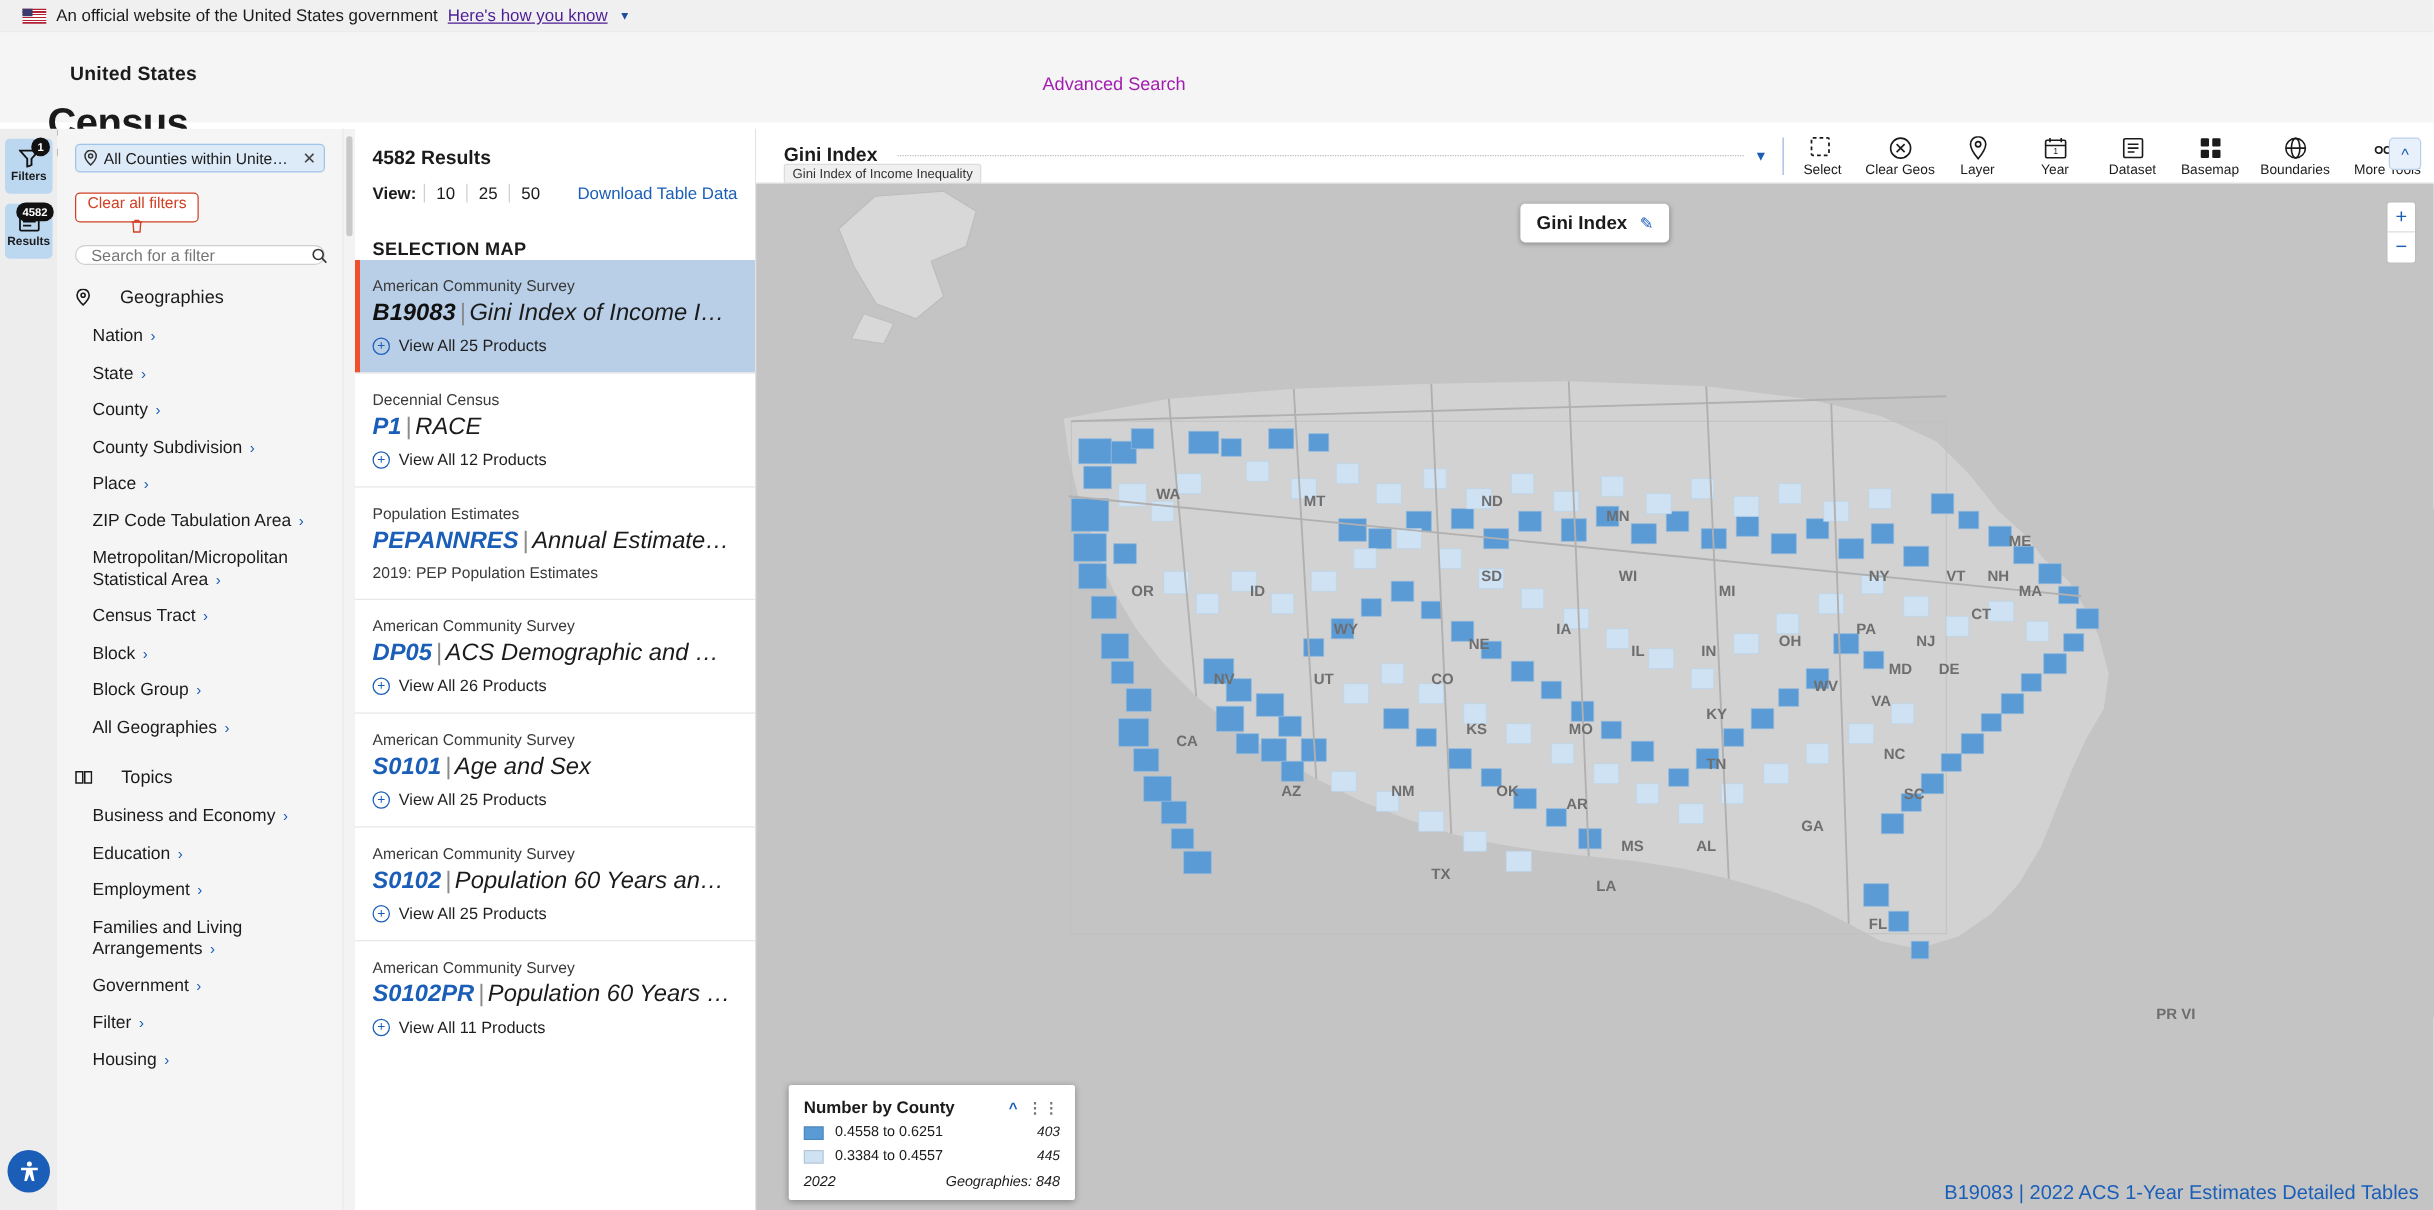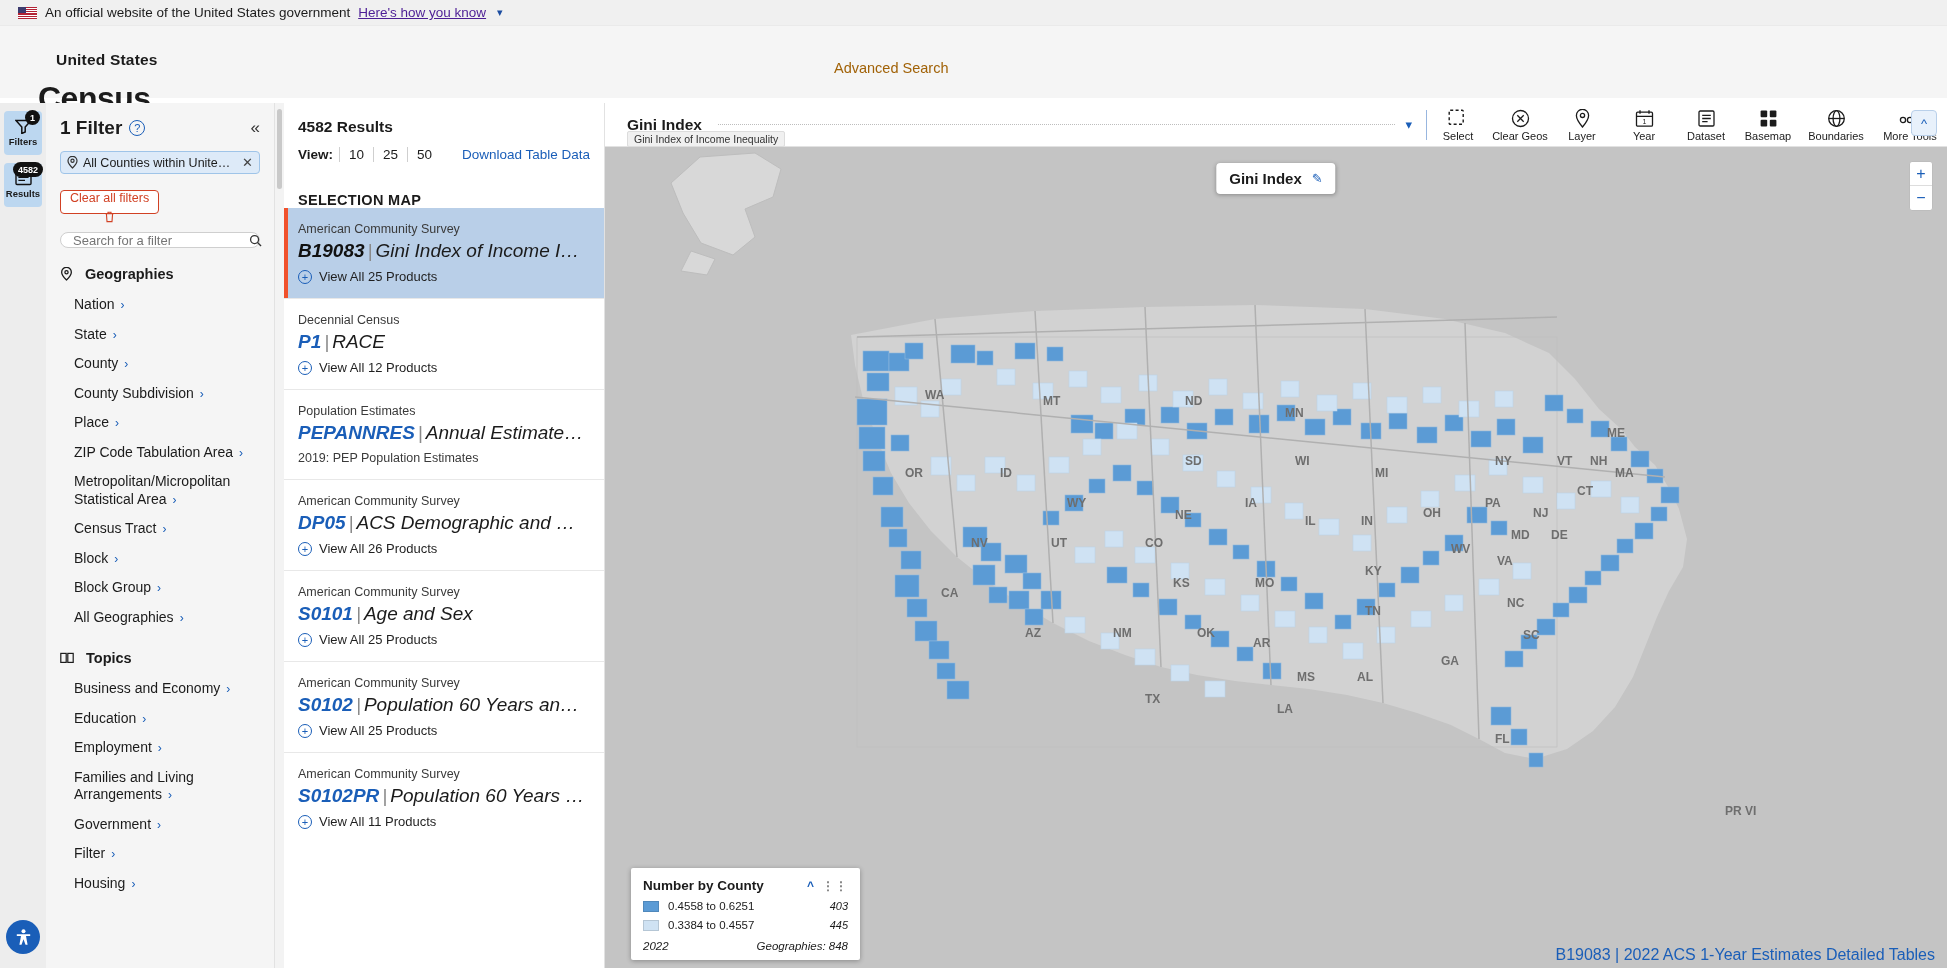--- a/index.html
+++ b/index.html
@@ -37,21 +37,21 @@
   .searchwrap { position:absolute; left:268px; top:22px; width:544px; height:37px;
     background:#fff; border-radius:20px; display:flex; align-items:center;
     box-shadow: 0 1px 3px rgba(0,0,0,.18); }
   .searchwrap input { border:0; outline:0; flex:1; font-size:15.5px; color:#5a5a5a;
     padding-left:22px; background:transparent; font-family:inherit;}
   .slash-key { width:22px; height:22px; background:#e4e4e4; border-radius:3px;
     display:flex; align-items:center; justify-content:center; font-size:13px; color:#444; }
   .mic { width:30px; display:flex; align-items:center; justify-content:center; color:#1a3d6d; }
   .searchbtn { width:31px; height:31px; border-radius:50%; background:#1a5eb8;
     display:flex; align-items:center; justify-content:center; margin:0 4px 0 6px; }
-  .adv-search { position:absolute; left:834px; top:34px; font-size:14.5px; color:#a16207; }
+  .adv-search { position:absolute; left:834px; top:34px; font-size:14.5px; color:#a21caf; }
 
   
   .tabs { position:absolute; left:268px; top:70px; display:flex; gap:0; }
   .tab { padding:8px 26px 10px; font-size:15px; color:#2b2b2b; position:relative; }
   .tab.active { font-weight:700; }
   .tab.active::after { content:""; position:absolute; left:14px; right:14px; bottom:0;
     height:4px; background:#f0512c; border-radius:2px;}
   .util-links { position:absolute; right:40px; top:78px; display:flex; gap:28px; font-size:14.5px;}
 
   
@@ -87,22 +87,22 @@
   .chip .txt { flex:1; overflow:hidden; white-space:nowrap; text-overflow:ellipsis;}
   .chip .x { color:#444; font-size:13px;}
   .clear-all { margin:16px 14px 0; display:inline-flex; align-items:center; gap:6px;
     border:1px solid #d14124; color:#d14124; border-radius:4px; height:24px;
     padding:0 9px; font-size:12.5px; background:#fff;flex-direction:column; }
   .filtersearch { margin:18px 14px 0; height:16px; border:1px solid #cfcfcf;
     border-radius:16px; background:#fff; display:flex; align-items:center;
     padding:0 12px; }
   .filtersearch input { border:0; outline:0; flex:1; font-size:13px; color:#6a6a6a;
     background:transparent; font-family:inherit;}
-  .sec-head { display:flex; align-items:center; gap:12px; margin:18px 0 8px 14px;
-    font-size:14.5px; font-weight:700; }
+  .sec-head { display:flex; align-items:center; gap:23px; margin:18px 0 8px 14px;
+    font-size:14.5px; font-weight:400; }
   .f-item { padding:6px 14px 6px 28px; font-size:14px; color:#1b1b1b; line-height:1.25;}
   .f-item .arr { color:#1a5eb8; font-size:12px; margin-left:6px; }
 
   
   .results { width:330px; background:#fff; border-right:1px solid #e2e2e2;
     position:relative; overflow:hidden;}
   .results-scroll-track { position:absolute; left:0; top:0; bottom:0; width:9px; background:#f3f3f3;}
   .results-scroll-thumb { position:absolute; left:2px; top:6px; width:5px; height:80px;
     border-radius:3px; background:#c9c9c9;}
   .results-inner { padding-left:9px; }
@@ -239,25 +239,20 @@
     </div>
     <div class="accessibility">
       <svg width="19" height="19" viewBox="0 0 19 19" fill="#fff">
         <circle cx="9.5" cy="3.2" r="2"></circle>
         <path d="M2.8 6.2h13.4v1.9H12l1.6 8.7h-2.1L9.5 11.3l-2 5.5H5.4L7 8.1H2.8z"></path>
       </svg>
     </div>
   </div>
 
   <div class="filters">
-    <div class="filters-head">
-      <span class="filters-title">1 Filter</span>
-      <span class="qmark">?</span>
-      <span class="collapse">«</span>
-    </div>
 
     <div class="chip">
       <span>
         <svg width="11" height="13" viewBox="0 0 11 13" fill="none" stroke="#333" stroke-width="1.2">
           <path d="M5.5 12S10 7.8 10 4.8A4.5 4.5 0 0 0 1 4.8C1 7.8 5.5 12 5.5 12z"></path>
           <circle cx="5.5" cy="4.8" r="1.6"></circle>
         </svg>
       </span>
       <span class="txt">All Counties within United State...</span>
       <span class="x">✕</span>

